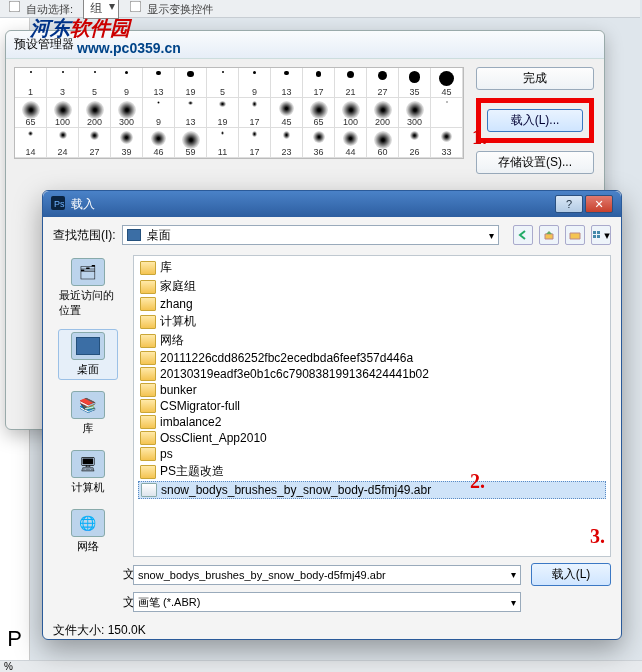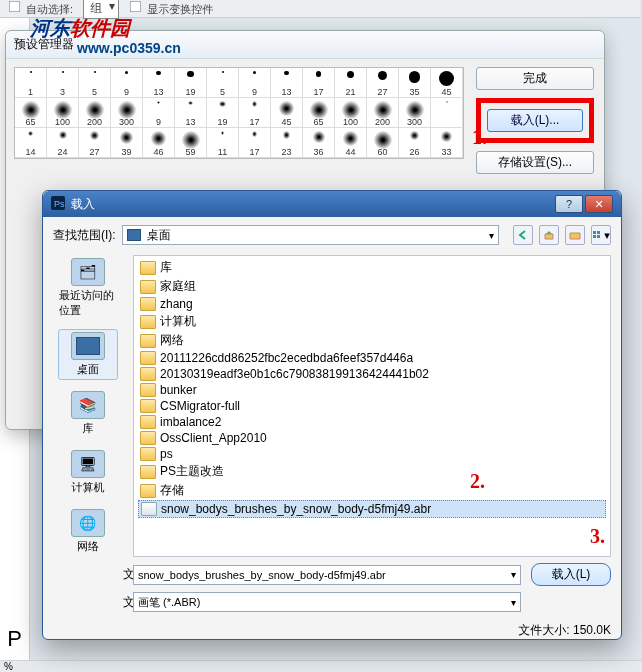--- a/index.html
+++ b/index.html
@@ -57,23 +57,23 @@
 .fi { display: flex; align-items: center; gap: 4px; padding: 1px 2px; }
 .fi .icn { width: 16px; height: 14px; background: linear-gradient(#ffe9a8,#f4c452); border: 1px solid #caa637; border-radius: 1px; }
 .fi.sel { background: #cfe3f8; border: 1px dotted #5a8bc4; }
 
 .bottom { grid-column: 1 / -1; display: grid; grid-template-columns: 70px 1fr 80px; grid-template-rows: auto auto auto; gap: 6px 10px; align-items: center; font-size: 12px; }
 .bottom .lbl { text-align: left; padding-left: 70px; grid-column: 1; white-space: nowrap; }
 .bottom .field-wrap { grid-column: 2; }
 .bottom .action { grid-column: 3; }
 .field { width: 100%; border: 1px solid #9ab; background: #fff; font-size: 11px; padding: 1px 4px; height: 20px; display: flex; align-items: center; position: relative; }
 .field .arrow { position: absolute; right: 4px; font-size: 10px; }
-.btn { min-width: 70px; padding: 2px 6px; background: linear-gradient(#f5faff,#dce9f6); border: 1px solid #7fa3c9; border-radius: 9px; font-size: 12px; text-align: center; }
+.btn { min-width: 70px; padding: 2px 6px; background: linear-gradient(#f5faff,#dce9f6); border: 1px solid #7fa3c9; border-radius: 3px; font-size: 12px; text-align: center; }
 .btn.primary { background: linear-gradient(#eaf4ff,#cfe5ff); border-color: #3b78c4; }
-.filesize { grid-column: 1 / -1; text-align: right; font-size: 12px; padding-top: 4px; }
+.filesize { grid-column: 1 / -1; text-align: left; font-size: 12px; padding-top: 4px; }
 
 .n2 { left: 470px; top: 470px; z-index: 120; }
 .n3 { left: 590px; top: 525px; z-index: 120; }
 
 
 .app-top { position: absolute; left: 0; top: 0; width: 640px; height: 18px; background: #eceff2; font-size: 11px; display: flex; align-items: center; gap: 10px; padding: 0 8px; color: #444; border-bottom: 1px solid #c8ced4; }
 .app-top input[type=checkbox] { margin: 0 2px 0 0; transform: scale(.9); }
 
 .left-edge { position: absolute; left: 0; top: 18px; width: 30px; height: 654px; background: #fff; border-right: 1px solid #ccc; font-size: 22px; font-family: Georgia, serif; display: flex; align-items: flex-end; justify-content: center; padding-bottom: 20px; }
 .bottom-edge { position: absolute; left: 0; bottom: 0; width: 642px; height: 12px; background: #e8ebee; border-top: 1px solid #cfd4d9; font-size: 10px; padding-left: 4px; }
@@ -417,24 +417,20 @@
           <span>OssClient_App2010</span>
         </div>
         <div class="fi">
           <span class="icn"></span>
           <span>ps</span>
         </div>
         <div class="fi">
           <span class="icn"></span>
           <span>PS主题改造</span>
         </div>
-        <div class="fi">
-          <span class="icn"></span>
-          <span>存储</span>
-        </div>
         <div class="fi sel">
           <span class="icn" style="background: linear-gradient(rgb(255, 255, 255), rgb(220, 228, 236)); border-color: rgb(136, 170, 170);"></span>
           <span>snow_bodys_brushes_by_snow_body-d5fmj49.abr</span>
         </div>
       </div>
 
     <div class="bottom">
       <span class="lbl">文件名(N):</span>
       <div class="field-wrap">
           <div class="field">

